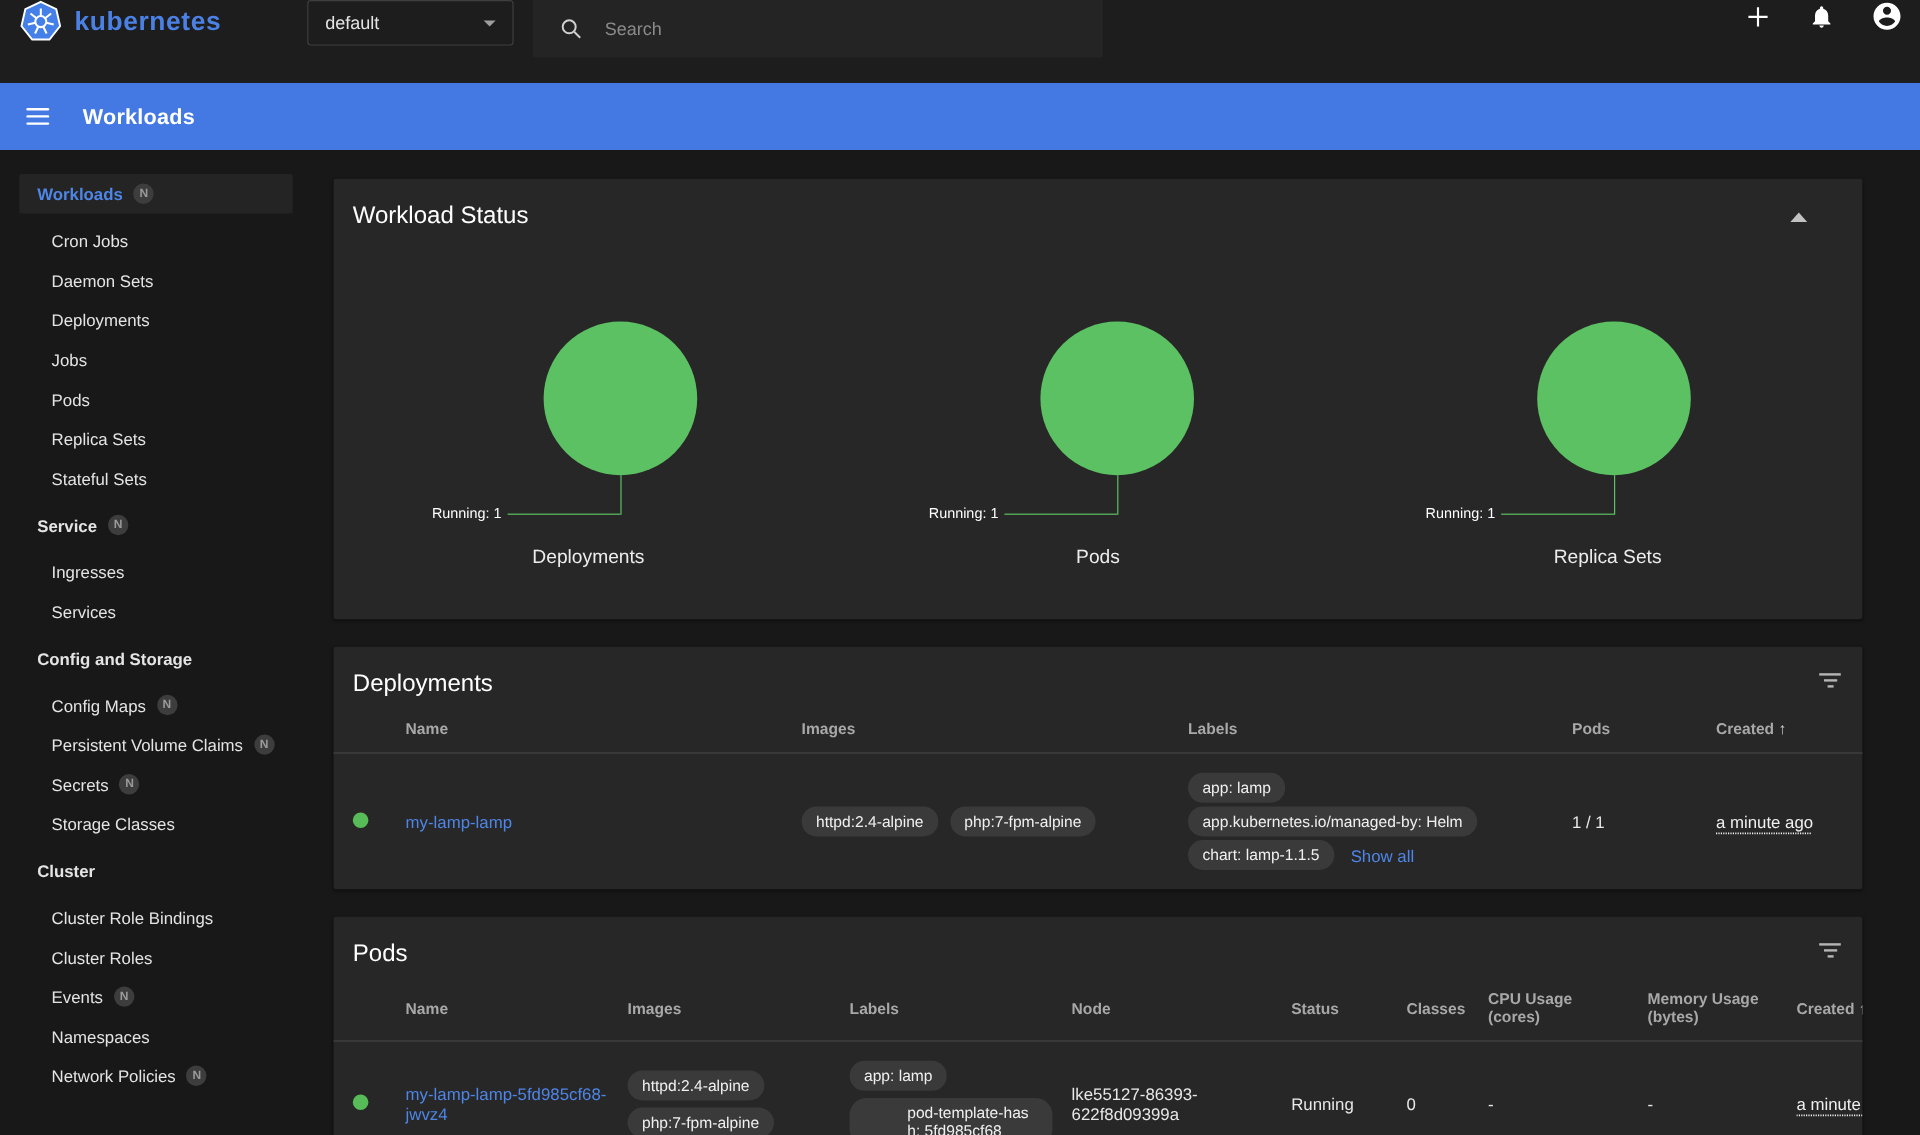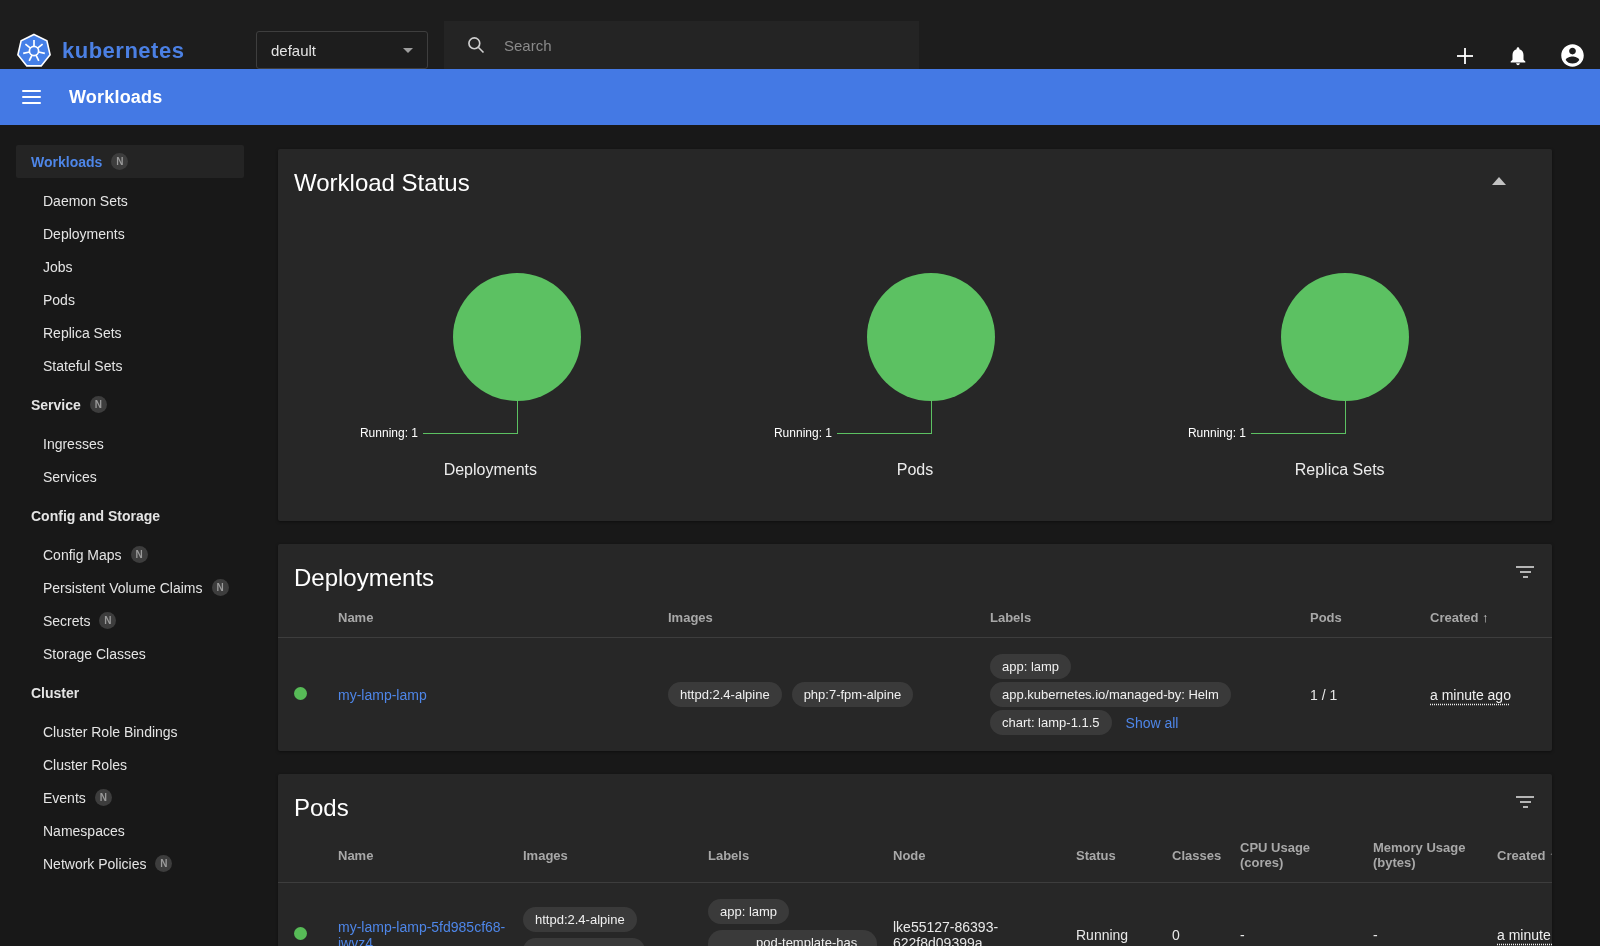--- a/index.html
+++ b/index.html
@@ -5,21 +5,21 @@
   :root{
     --accent:#4479e4; --green:#5cc162; --link:#4e86e8; --brand:#4b80e4;
     --bg:#181818; --topbar:#1d1d1d; --card:#272727; --chip:#3a3a3a;
     --divider:#3d3d3d; --text:#e8e8e8; --muted:#a5a5a5;
   }
   *{margin:0;padding:0;box-sizing:border-box;}
   html,body{width:1600px;height:946px;overflow:hidden;background:var(--bg);
     font-family:"Liberation Sans",sans-serif;color:var(--text);}
 
   
-  .topbar{height:69px;background:var(--topbar);display:flex;align-items:flex-end;position:relative;}
+  .topbar{height:69px;background:var(--topbar);display:flex;align-items:flex-start;position:relative;}
   .brand-wrap{display:flex;align-items:center;gap:10px;padding-left:16px;width:256px;}
   .brand{color:var(--brand);font-size:22px;font-weight:bold;letter-spacing:.5px;}
   .ns-select{width:172px;height:38px;border:1px solid #3e3e3e;border-radius:3px;
     display:flex;align-items:center;justify-content:space-between;padding:0 14px;cursor:pointer;}
   .ns-value{font-size:15px;color:#e4e4e4;}
   .caret-down{width:0;height:0;border-left:5px solid transparent;border-right:5px solid transparent;
     border-top:5px solid #9e9e9e;}
   .searchbox{margin-left:16px;width:475px;height:48px;background:#242424;display:flex;align-items:center;}
   .searchbox svg{margin:0 18px 0 22px;}
   .search-input{background:transparent;border:none;outline:none;color:#eab308;font-size:15px;width:360px;
@@ -43,21 +43,21 @@
   .nav-item.child{padding-left:27px;}
   .nav-item.active{background:#242424;color:var(--link);}
   .nav-badge{width:17px;height:17px;border-radius:50%;background:#3d3d3d;color:#9b9b9b;
     font-size:10px;font-weight:bold;display:inline-flex;align-items:center;justify-content:center;
     margin-left:9px;flex-shrink:0;}
   .main{flex:1;padding:24px 48px 0 18px;overflow:hidden;}
 
   
   .card{background:var(--card);border-radius:2px;box-shadow:0 1px 3px rgba(0,0,0,.45);
     margin-bottom:23px;position:relative;}
-  .card-title{font-size:24px;color:#fff;padding:20px 24px 6px 16px;}
+  .card-title{font-size:20px;color:#fff;padding:20px 24px 6px 16px;}
   .collapse-arrow{position:absolute;top:28px;right:46px;width:0;height:0;cursor:pointer;
     border-left:7px solid transparent;border-right:7px solid transparent;border-bottom:8px solid #c2c2c2;}
   .filter-icon{position:absolute;top:22px;right:18px;width:18px;cursor:pointer;
     display:flex;flex-direction:column;align-items:center;gap:3px;}
   .filter-icon i{display:block;height:2px;background:#b5b5b5;}
   .filter-icon i:nth-child(1){width:18px;}
   .filter-icon i:nth-child(2){width:11px;}
   .filter-icon i:nth-child(3){width:5px;}
 
   
@@ -155,20 +155,23 @@
   <span class="bluebar-title">Workloads</span>
 </div>
 
 <div class="app-body">
 
   <nav class="sidebar">
     <div class="nav-item parent active">
       <span>Workloads</span>
       <span class="nav-badge">N</span>
     </div>
+    <div class="nav-item child">
+        <span>Cron Jobs</span>
+      </div>
     <div class="nav-item child">
         <span>Daemon Sets</span>
       </div>
     <div class="nav-item child">
         <span>Deployments</span>
       </div>
     <div class="nav-item child">
         <span>Jobs</span>
       </div>
     <div class="nav-item child">

